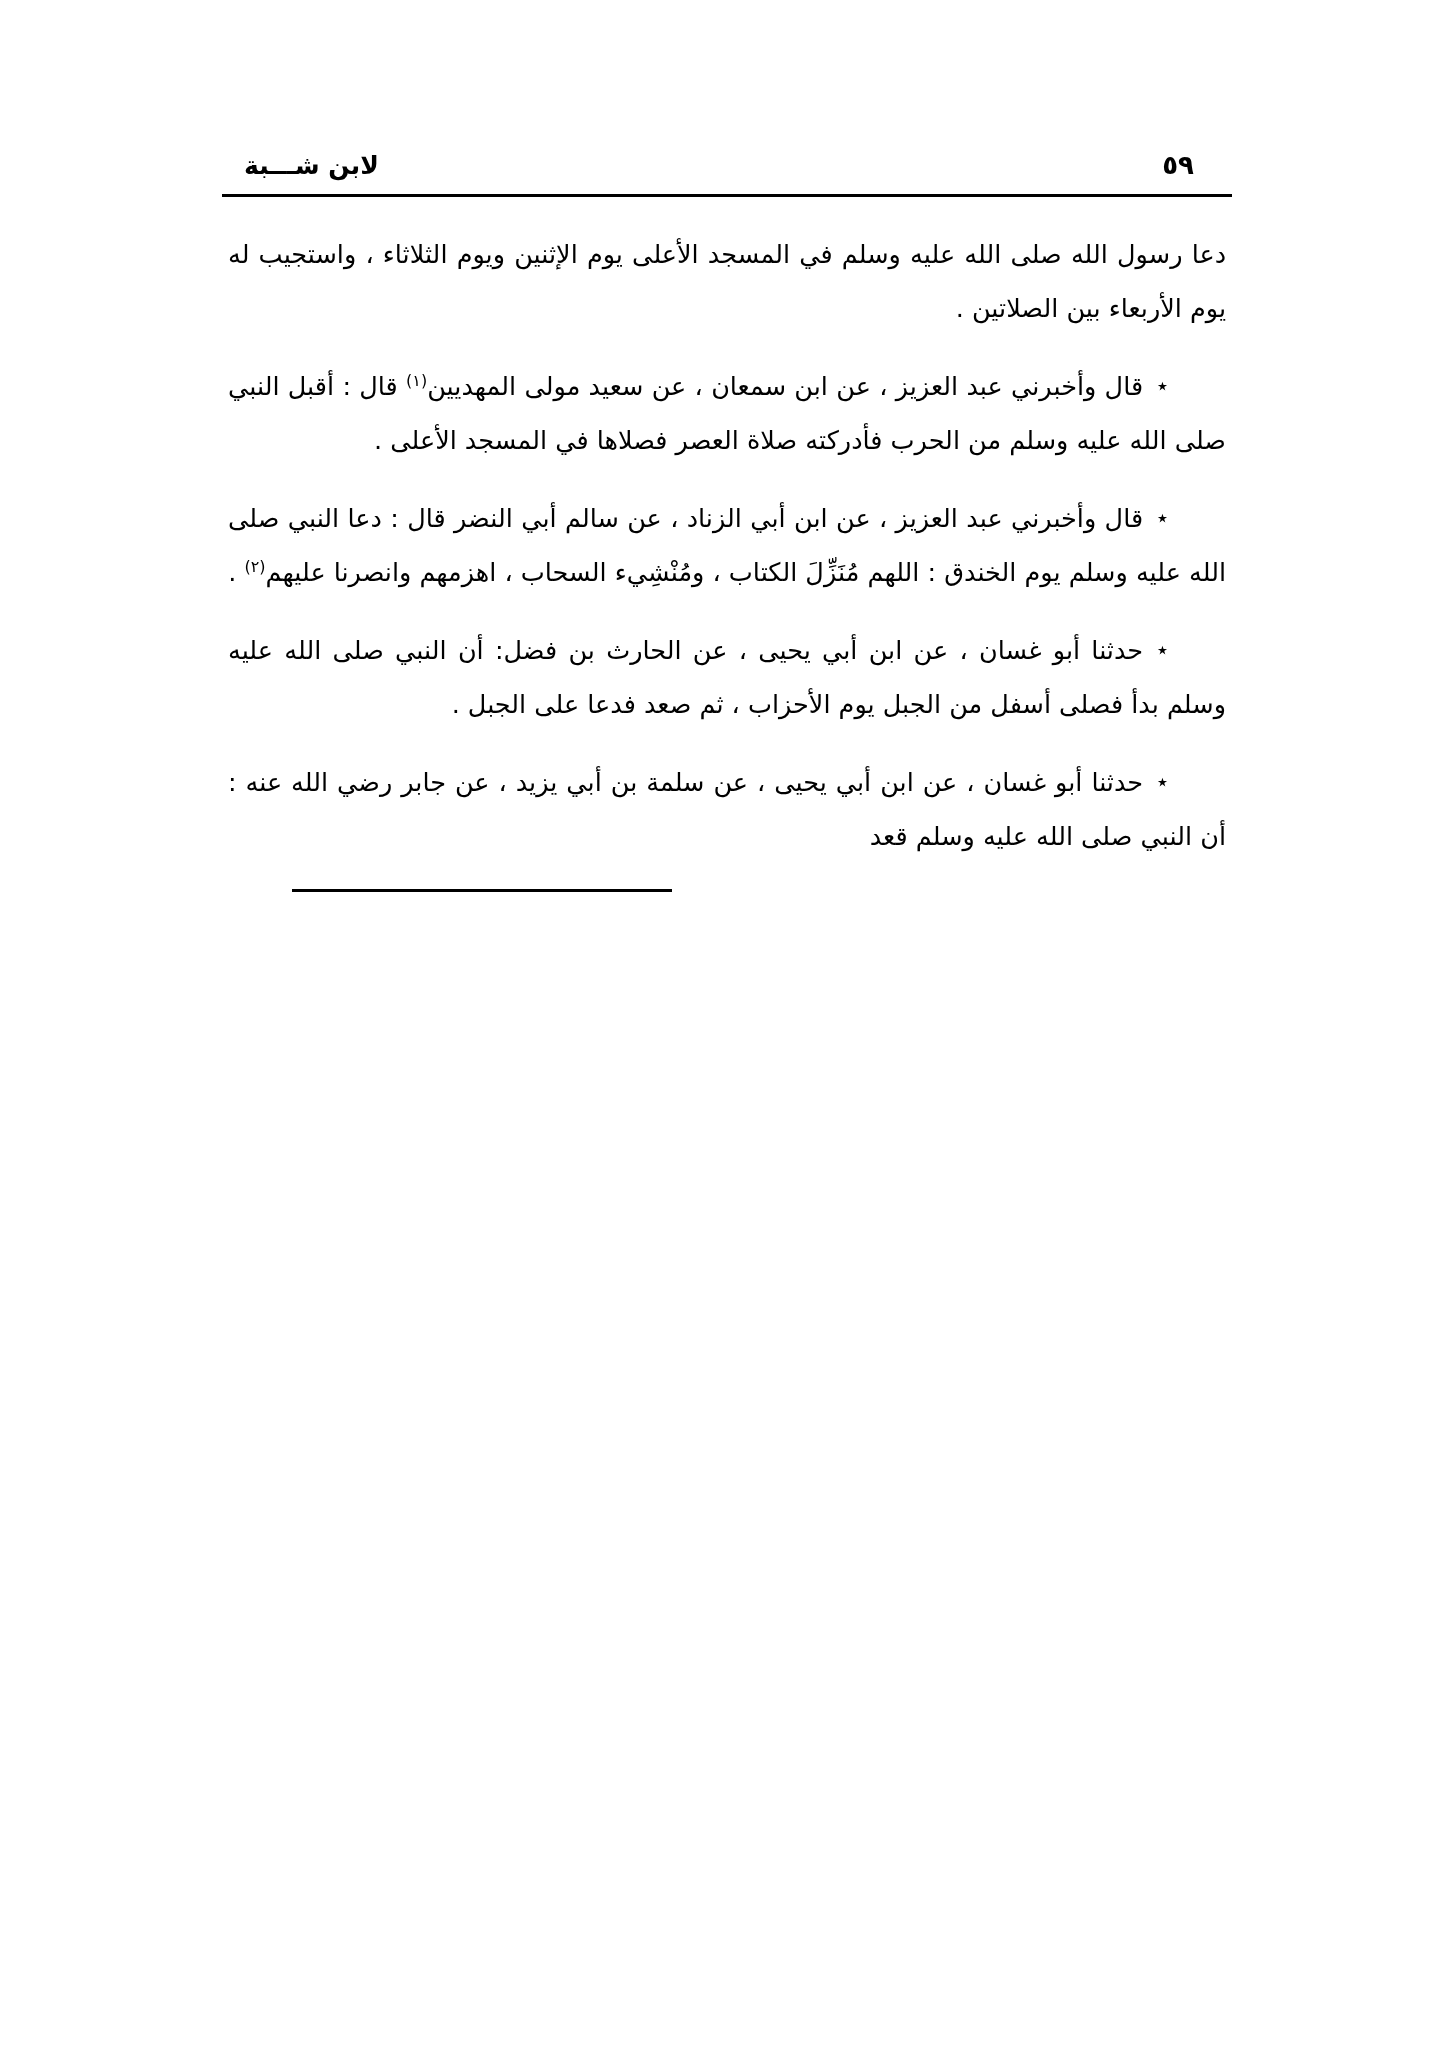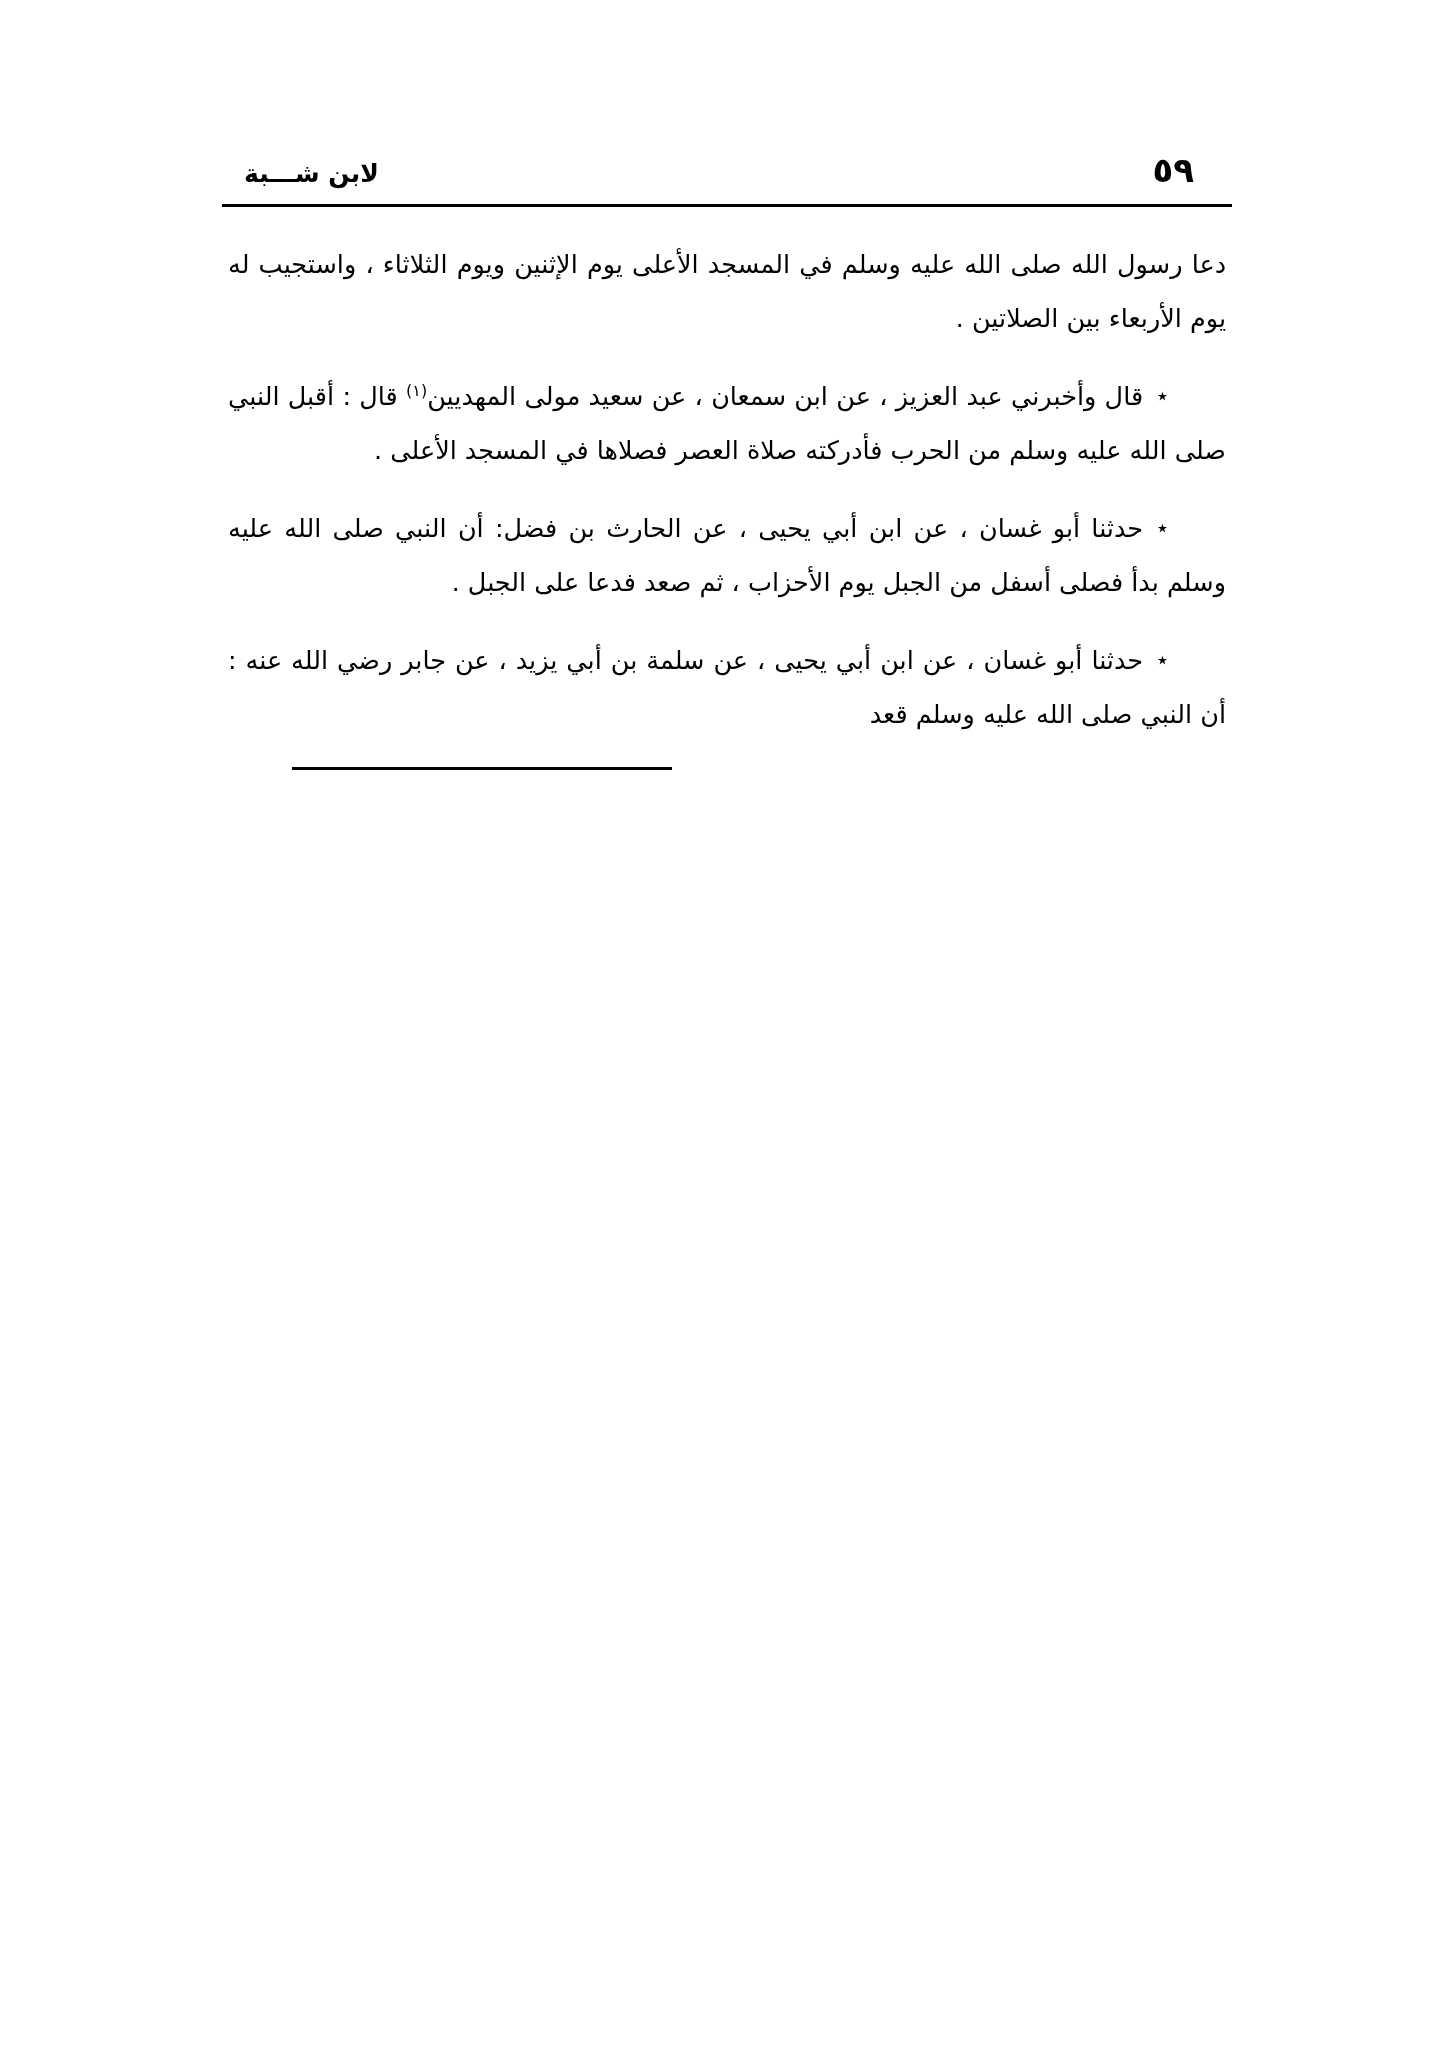--- a/index.html
+++ b/index.html
@@ -31,21 +31,21 @@
     direction: rtl;
     padding: 0 38px 0 22px;
     font-weight: bold;
   }
   .header-title {
     font-size: 25px;
     letter-spacing: 1px;
     margin-right: 150px;
   }
   .header-page {
-    font-size: 34px;
+    font-size: 26px;
     letter-spacing: 2px;
   }
   .rule {
     margin-top: 14px;
     border-top: 3px solid #000;
     width: 100%;
   }
   
   .body {
     margin-top: 30px;
@@ -113,20 +113,21 @@
     </div>
     <div class="rule"></div>
 
     <div class="body">
 
       <p class="para"><span>دعا رسول الله صلى الله عليه وسلم في المسجد الأعلى يوم الإثنين ويوم الثلاثاء ، واستجيب له يوم الأربعاء بين الصلاتين .</span></p>
 
       <p class="para bullet"><span class="star">٭</span><span>قال وأخبرني عبد العزيز ، عن ابن سمعان ، عن سعيد مولى المهديين</span><span class="sup">(١)</span><span> قال : أقبل النبي صلى الله عليه وسلم من الحرب فأدركته صلاة العصر فصلاها في المسجد الأعلى .</span></p>
 
 
+      <p class="para bullet"><span class="star">٭</span><span>قال وأخبرني عبد العزيز ، عن ابن أبي الزناد ، عن سالم أبي النضر قال : دعا النبي صلى الله عليه وسلم يوم الخندق : اللهم مُنَزِّلَ الكتاب ، ومُنْشِيء السحاب ، اهزمهم وانصرنا عليهم</span><span class="sup">(٢)</span><span> .</span></p>
 
 
       <p class="para bullet"><span class="star">٭</span><span>حدثنا أبو غسان ، عن ابن أبي يحيى ، عن الحارث بن فضل: أن النبي صلى الله عليه وسلم بدأ فصلى أسفل من الجبل يوم الأحزاب ، ثم صعد فدعا على الجبل .</span></p>
 
       <p class="para bullet"><span class="star">٭</span><span>حدثنا أبو غسان ، عن ابن أبي يحيى ، عن سلمة بن أبي يزيد ، عن جابر رضي الله عنه : أن النبي صلى الله عليه وسلم قعد</span></p>
 
     </div>
 
     <div class="fn-rule"></div>
 

